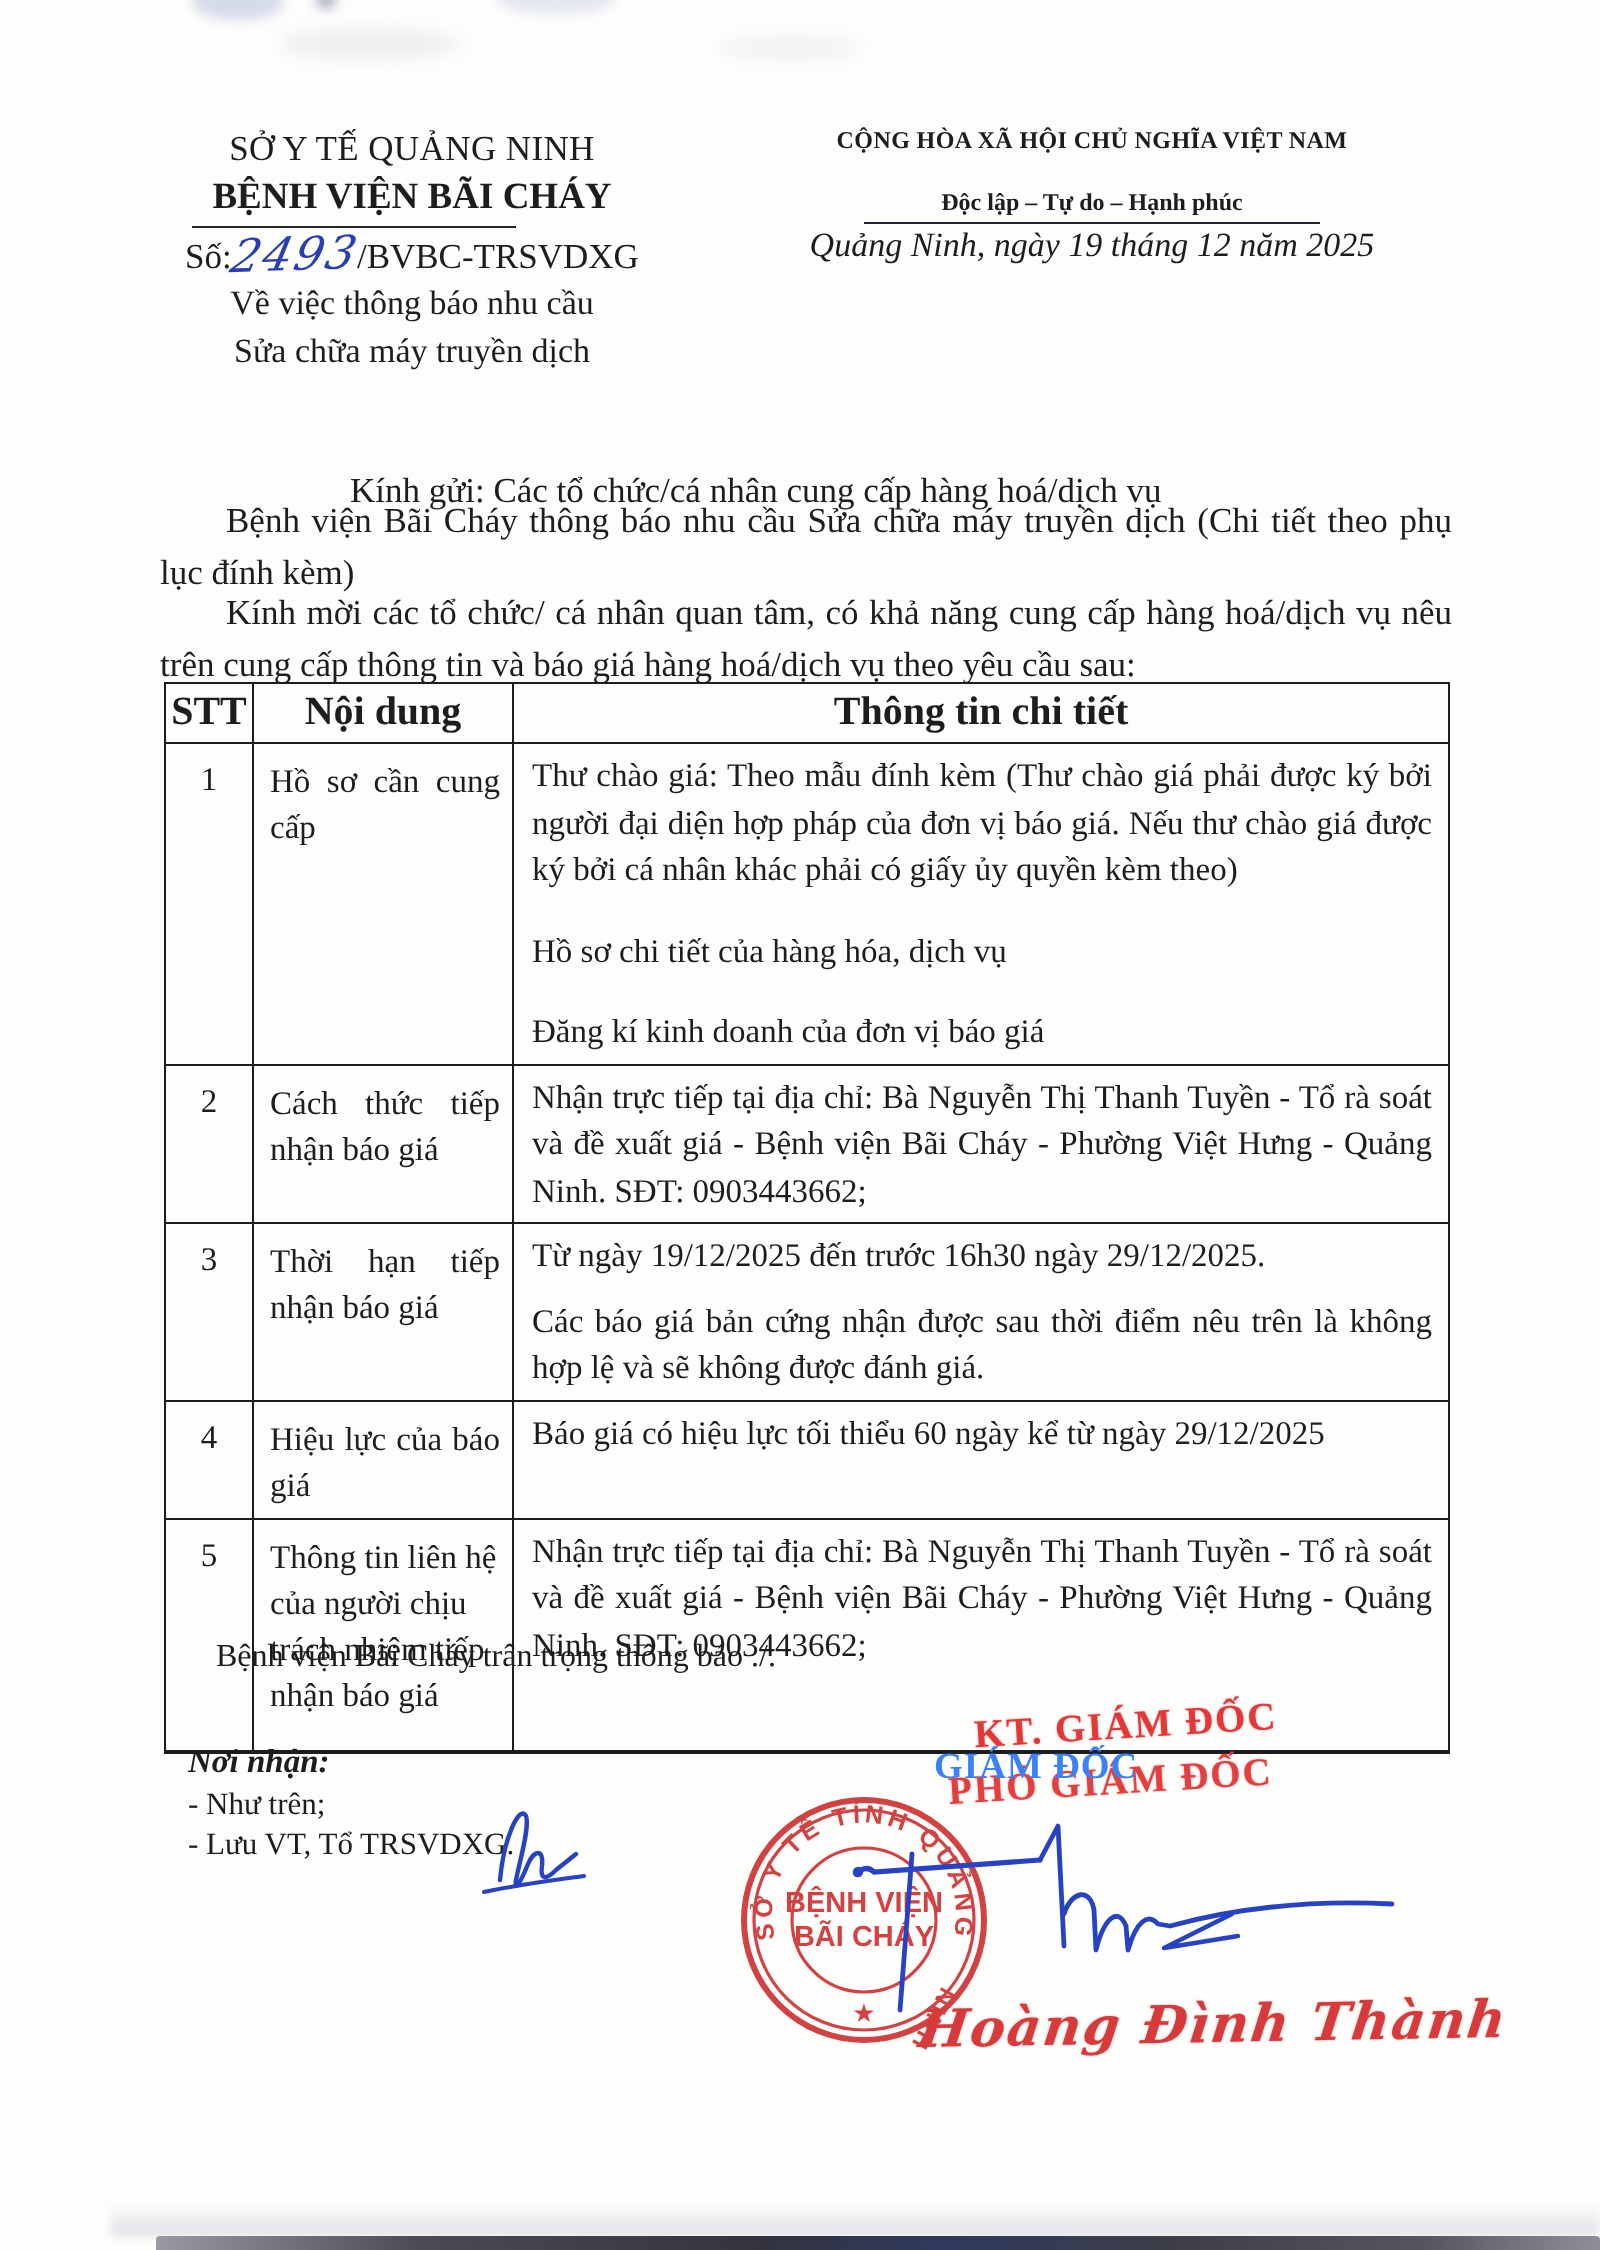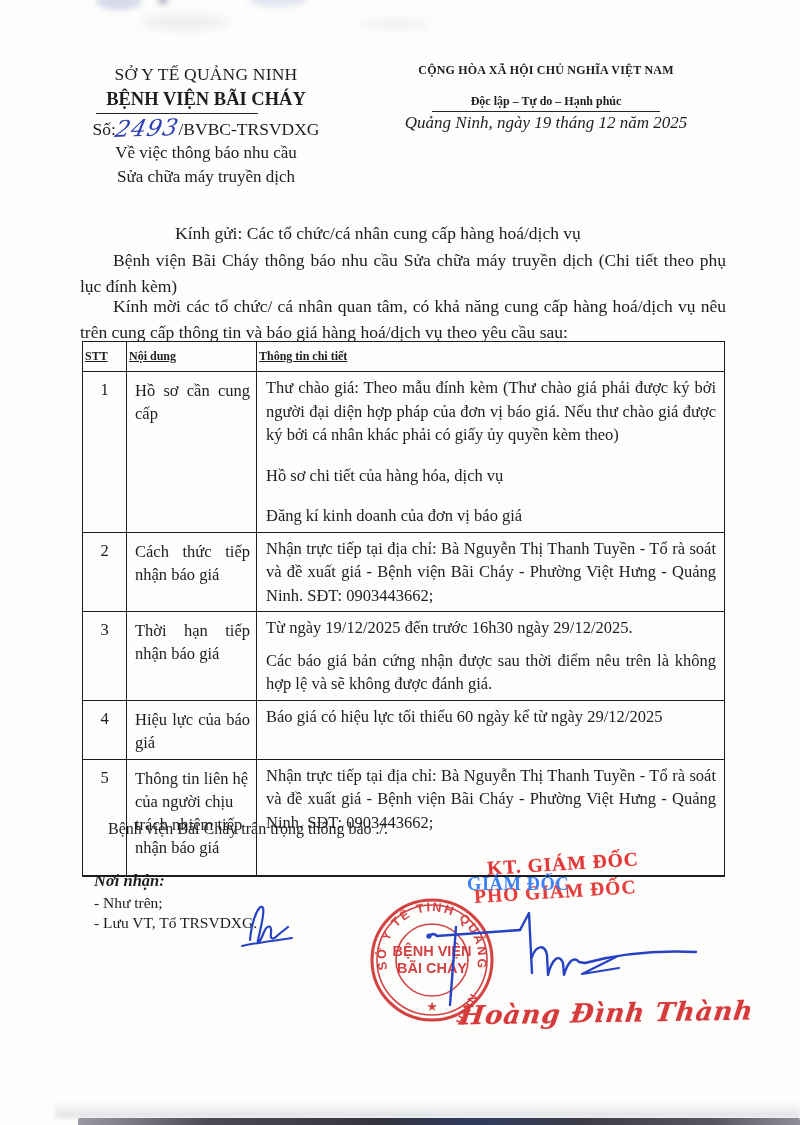--- a/index.html
+++ b/index.html
@@ -39,31 +39,31 @@
   .hdr-left .subject { font-size:17px; line-height:24px; }
 
   .hdr-right { position:absolute; left:336px; top:63px; width:420px; text-align:center; }
   .hdr-right .national { font-size:12px; font-weight:bold; letter-spacing:.2px; }
   .hdr-right .motto { font-size:12px; font-weight:bold; margin-top:16px; }
   .hdr-right .motto-underline { width:228px; height:0; border-bottom:1.7px solid #23232b; margin:2px auto 0; }
   .hdr-right .dateline { font-size:17px; font-style:italic; margin-top:1px; }
 
   
   .body-text { position:absolute; left:80px; width:646px; font-size:17.5px; line-height:26px; }
-  .salutation { top:220px; padding-left:95px; }
+  .salutation { top:232px; padding-left:95px; }
   .para { text-align:justify; text-indent:33px; }
   .p1 { top:247px; }
   .p2 { top:293px; }
 
   
   .table-wrap { position:absolute; left:82px; top:341px; width:642px; }
   table.quote { border-collapse:collapse; width:100%; table-layout:fixed; border:1.6px solid #1c1c22; border-bottom-width:2.6px; }
   .quote th, .quote td { border:1.6px solid #1c1c22; vertical-align:top; font-size:16.5px; }
   .quote col.c1 { width:44px; } .quote col.c2 { width:130px; } .quote col.c3 { width:468px; }
-  .quote thead th { height:30px; text-align:left; vertical-align:middle; font-weight:bold; font-size:12px; padding:2px;text-decoration:underline; }
+  .quote thead th { height:30px; text-align:center; vertical-align:middle; font-weight:bold; font-size:20px; padding:2px; }
   .quote td.col-stt { text-align:center; padding-top:8px; }
   .quote td.col-nd { padding:7px 6px 4px 8px; text-align:justify; line-height:23px; }
   .quote td.col-ct { padding:4px 8px 4px 9px; line-height:23.5px; text-align:justify; }
   .quote td.col-ct .cell-p + .cell-p { margin-top:17px; }
   .quote tbody tr:nth-child(1) td { height:111px; }
   .quote tbody tr:nth-child(2) td { height:69px; }
   .quote tbody tr:nth-child(3) td { height:85px; }
   .quote tbody tr:nth-child(3) td.col-ct .cell-p + .cell-p { margin-top:9px; }
   .quote tbody tr:nth-child(4) td { height:59px; }
   .quote tbody tr:nth-child(5) td { height:117px; }

